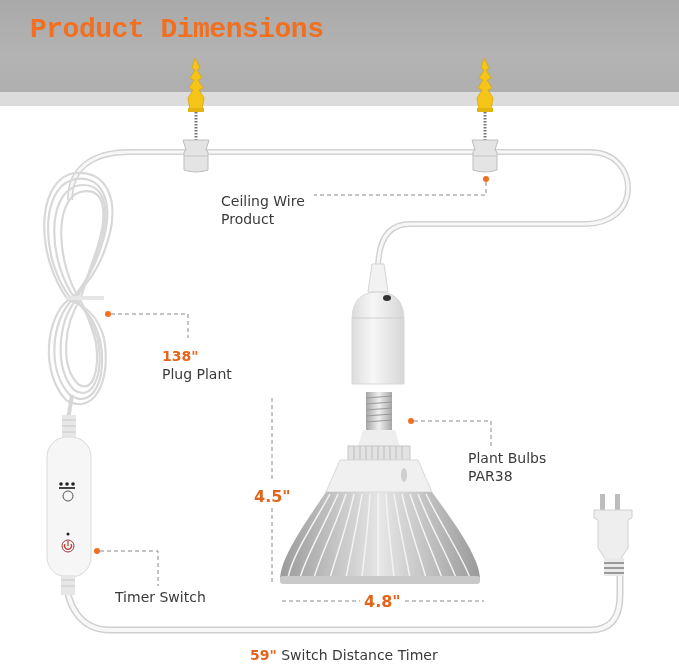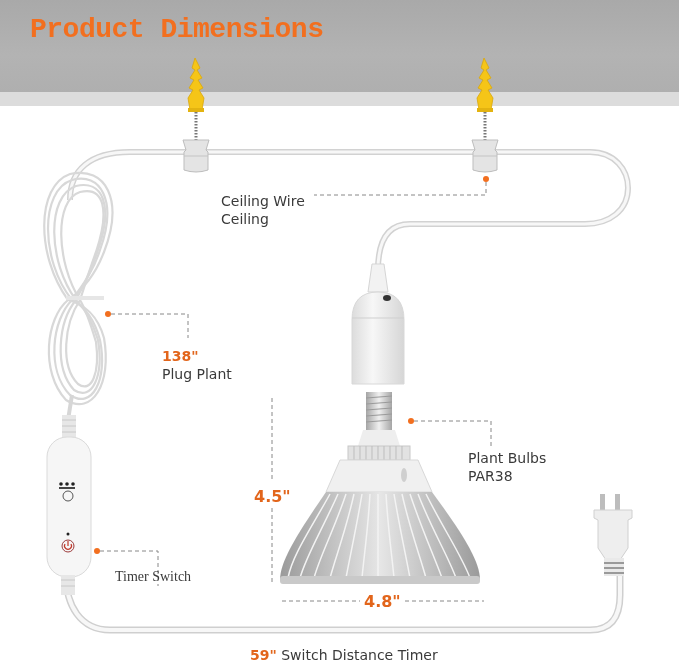--- a/index.html
+++ b/index.html
@@ -184,34 +184,34 @@
   </g>
 
   <line x1="272" y1="398" x2="272" y2="482" stroke="#888" stroke-dasharray="4 3"></line>
   <line x1="272" y1="508" x2="272" y2="583" stroke="#888" stroke-dasharray="4 3"></line>
   <line x1="282" y1="601" x2="360" y2="601" stroke="#888" stroke-dasharray="4 3"></line>
   <line x1="405" y1="601" x2="484" y2="601" stroke="#888" stroke-dasharray="4 3"></line>
 </svg>
 
 <div class="label" style="left:221px; top:192px; width:86px;">
   <div>Ceiling Wire</div>
-  <div>Ceiling</div>
+  <div>Product</div>
 </div>
 
 <div class="label" style="left:162px; top:347px;">
   <div class="num">138"</div>
   <div>Plug Plant</div>
 </div>
 
 <div class="label" style="left:468px; top:449px;">
   <div>Plant Bulbs</div>
   <div>PAR38</div>
 </div>
 
-<div class="label" style="left:115px; top:568px;font-family:Liberation Serif, serif;">Timer Switch</div>
+<div class="label" style="left:115px; top:588px;">Timer Switch</div>
 
 <div class="dim" style="left:254px; top:487px;">4.5"</div>
 <div class="dim" style="left:364px; top:592px;">4.8"</div>
 
 <div class="label" style="left:250px; top:646px;">
   <span class="num">59"</span>
   <span>Switch Distance Timer</span>
 </div>
 
 </body></html>

